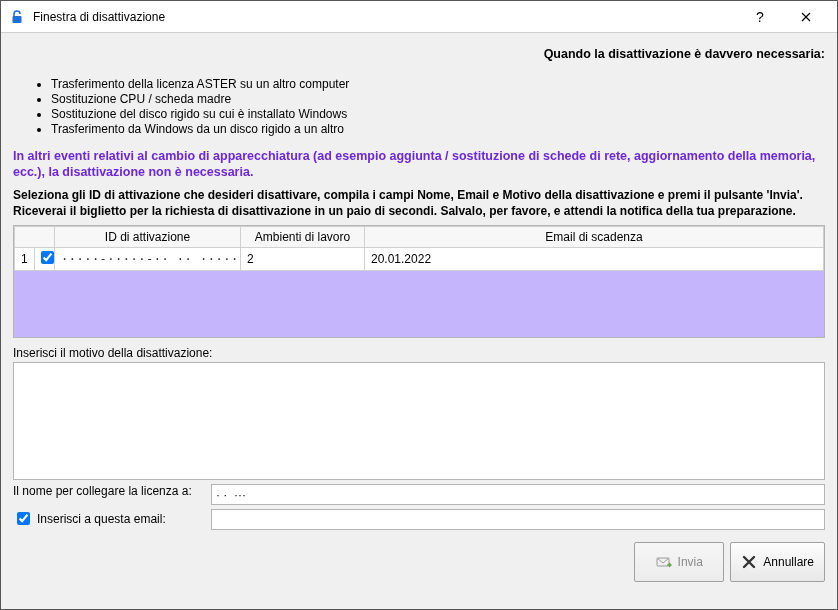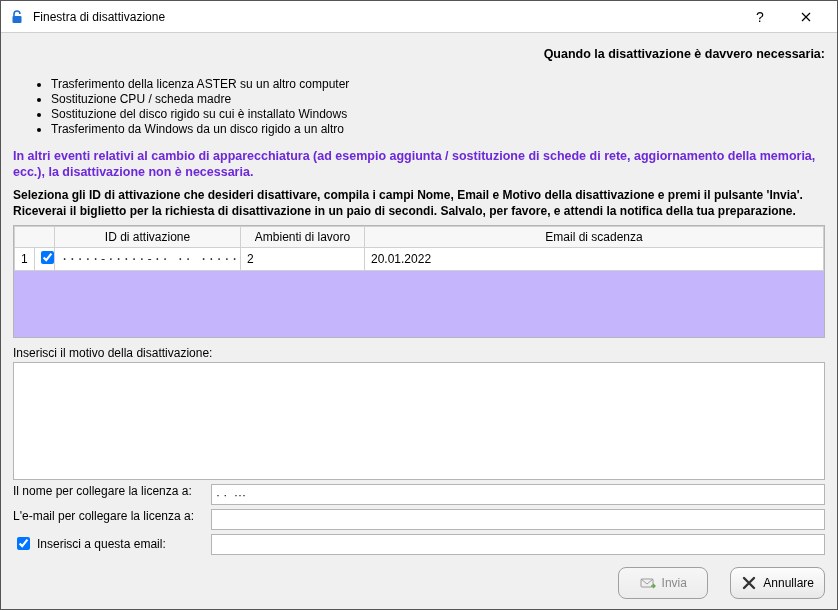--- a/index.html
+++ b/index.html
@@ -132,31 +132,30 @@
     padding: 1px 4px;
     font-family: inherit; font-size: 12px;
     background: #fff;
   }
   
   .footer {
     display: flex; justify-content: flex-end; gap: 6px;
     margin-top: 12px;
   }
   .btn {
-    height: 32px;
+    height: 40px;
     min-width: 90px;
     padding: 0 10px;
     border: 1px solid #a0a0a0;
     background: linear-gradient(#fdfdfd, #e8e8e8);
     display: flex; align-items: center; justify-content: center;
     gap: 6px;
     font-size: 12px;
-    border-radius: 8px;
+    border-radius: 2px;
     cursor: pointer;
-    margin-left: 16px;
   }
   .btn.disabled {
     color: #8a8a8a;
     cursor: default;
     background: linear-gradient(#f6f6f6, #ececec);
   }
   .btn .icon { width: 16px; height: 16px; display:flex; align-items:center; justify-content:center; }
 </style>
 </head>
 <body>
@@ -229,24 +228,20 @@
     </div>
 
     <div class="label-row">Inserisci il motivo della disattivazione:</div>
     <textarea class="reason" value="" style=""></textarea>
 
     <div class="form-row">
       <div class="lbl">Il nome per collegare la licenza a:</div>
       <input type="text" value="· ·  ···" style="">
     </div>
 
-    <div class="form-row">
-      <div class="lbl">L'e-mail per collegare la licenza a:</div>
-      <input type="text" value="" style="">
-    </div>
 
     <div class="form-row">
       <div class="lbl checkbox-lbl">
         <input type="checkbox" checked="" style="">
         <span>Inserisci a questa email:</span>
       </div>
       <input type="text" value="" style="">
     </div>
 
     <div class="footer">

